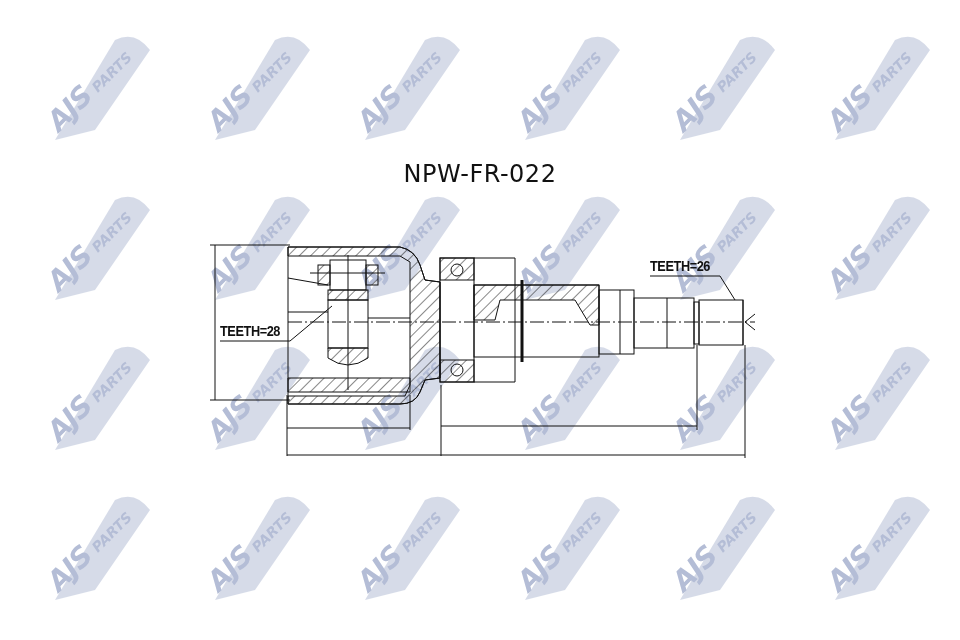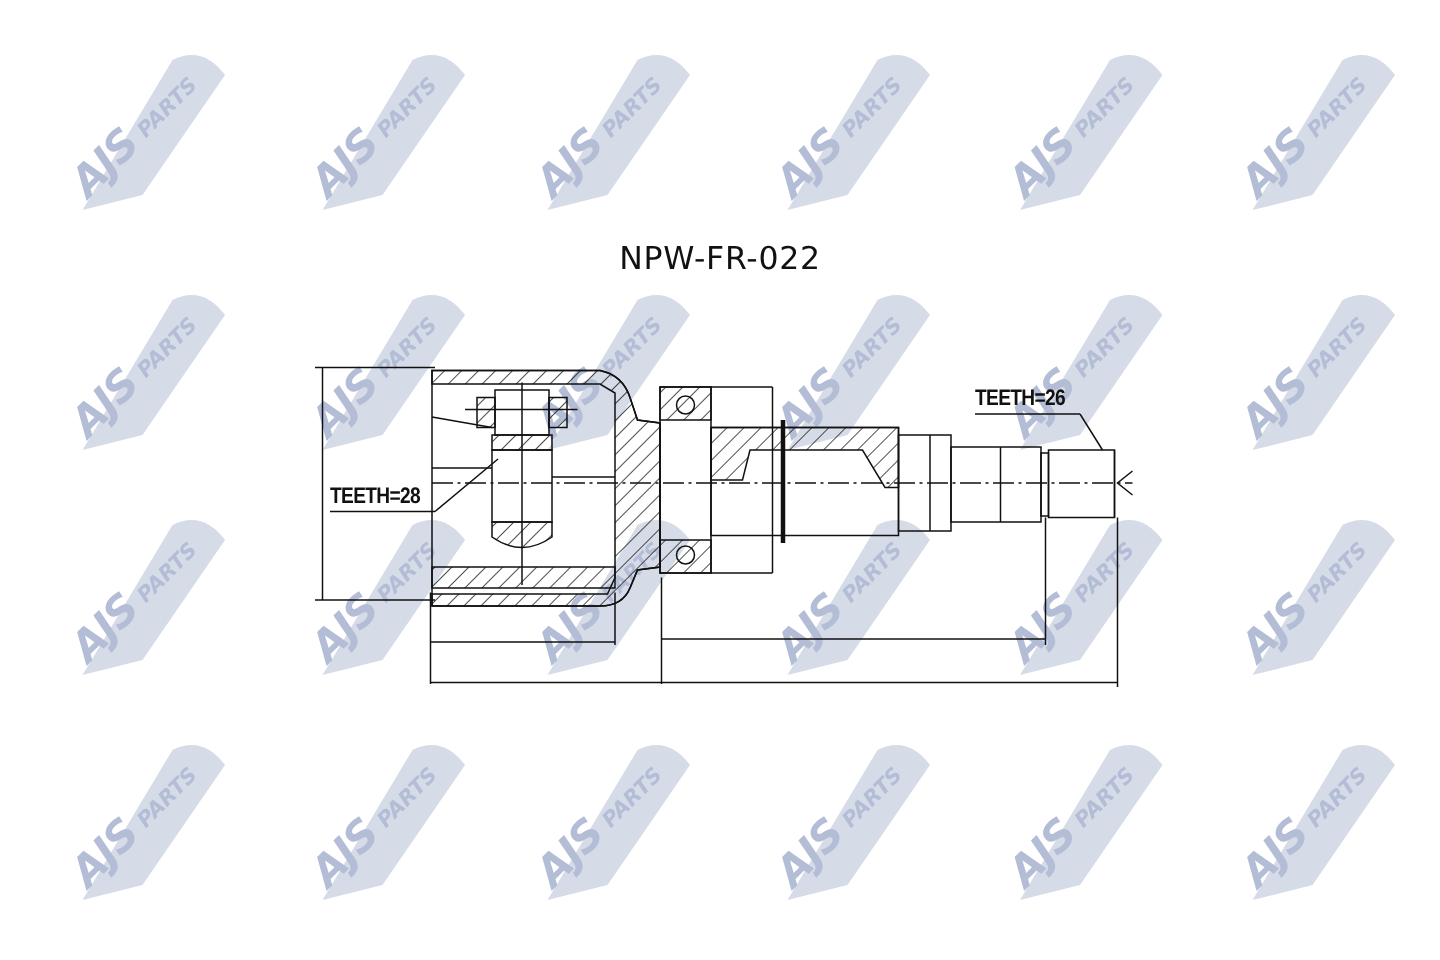--- a/index.html
+++ b/index.html
@@ -15,21 +15,21 @@
     font-family: "DejaVu Sans", sans-serif; font-weight: bold; font-style: italic;
     font-size: 28px; color: #b4bdd6; letter-spacing: -1px;
   }
   .wm-text-parts {
     position: absolute; left: 52px; top: 34px; transform: rotate(-45deg);
     font-family: "DejaVu Sans", sans-serif; font-weight: bold; font-style: italic;
     font-size: 14px; color: #b4bdd6;
   }
   .title {
     position: absolute; left: 0; width: 960px; top: 160px; text-align: center;
-    font-family: "DejaVu Sans", sans-serif; font-size: 21px; color: #111;
+    font-family: "DejaVu Sans", sans-serif; font-size: 24px; color: #111;
     letter-spacing: 0.5px;
   }
   .drawing { position: absolute; left: 0; top: 0; }
   .teeth-label {
     position: absolute; font-family: "Liberation Sans Narrow", "Liberation Sans", sans-serif;
     font-weight: bold; font-size: 15px; color: #111; letter-spacing: -0.5px;
     transform: scaleX(0.85); transform-origin: left center;
   }
 </style>
 </head>

